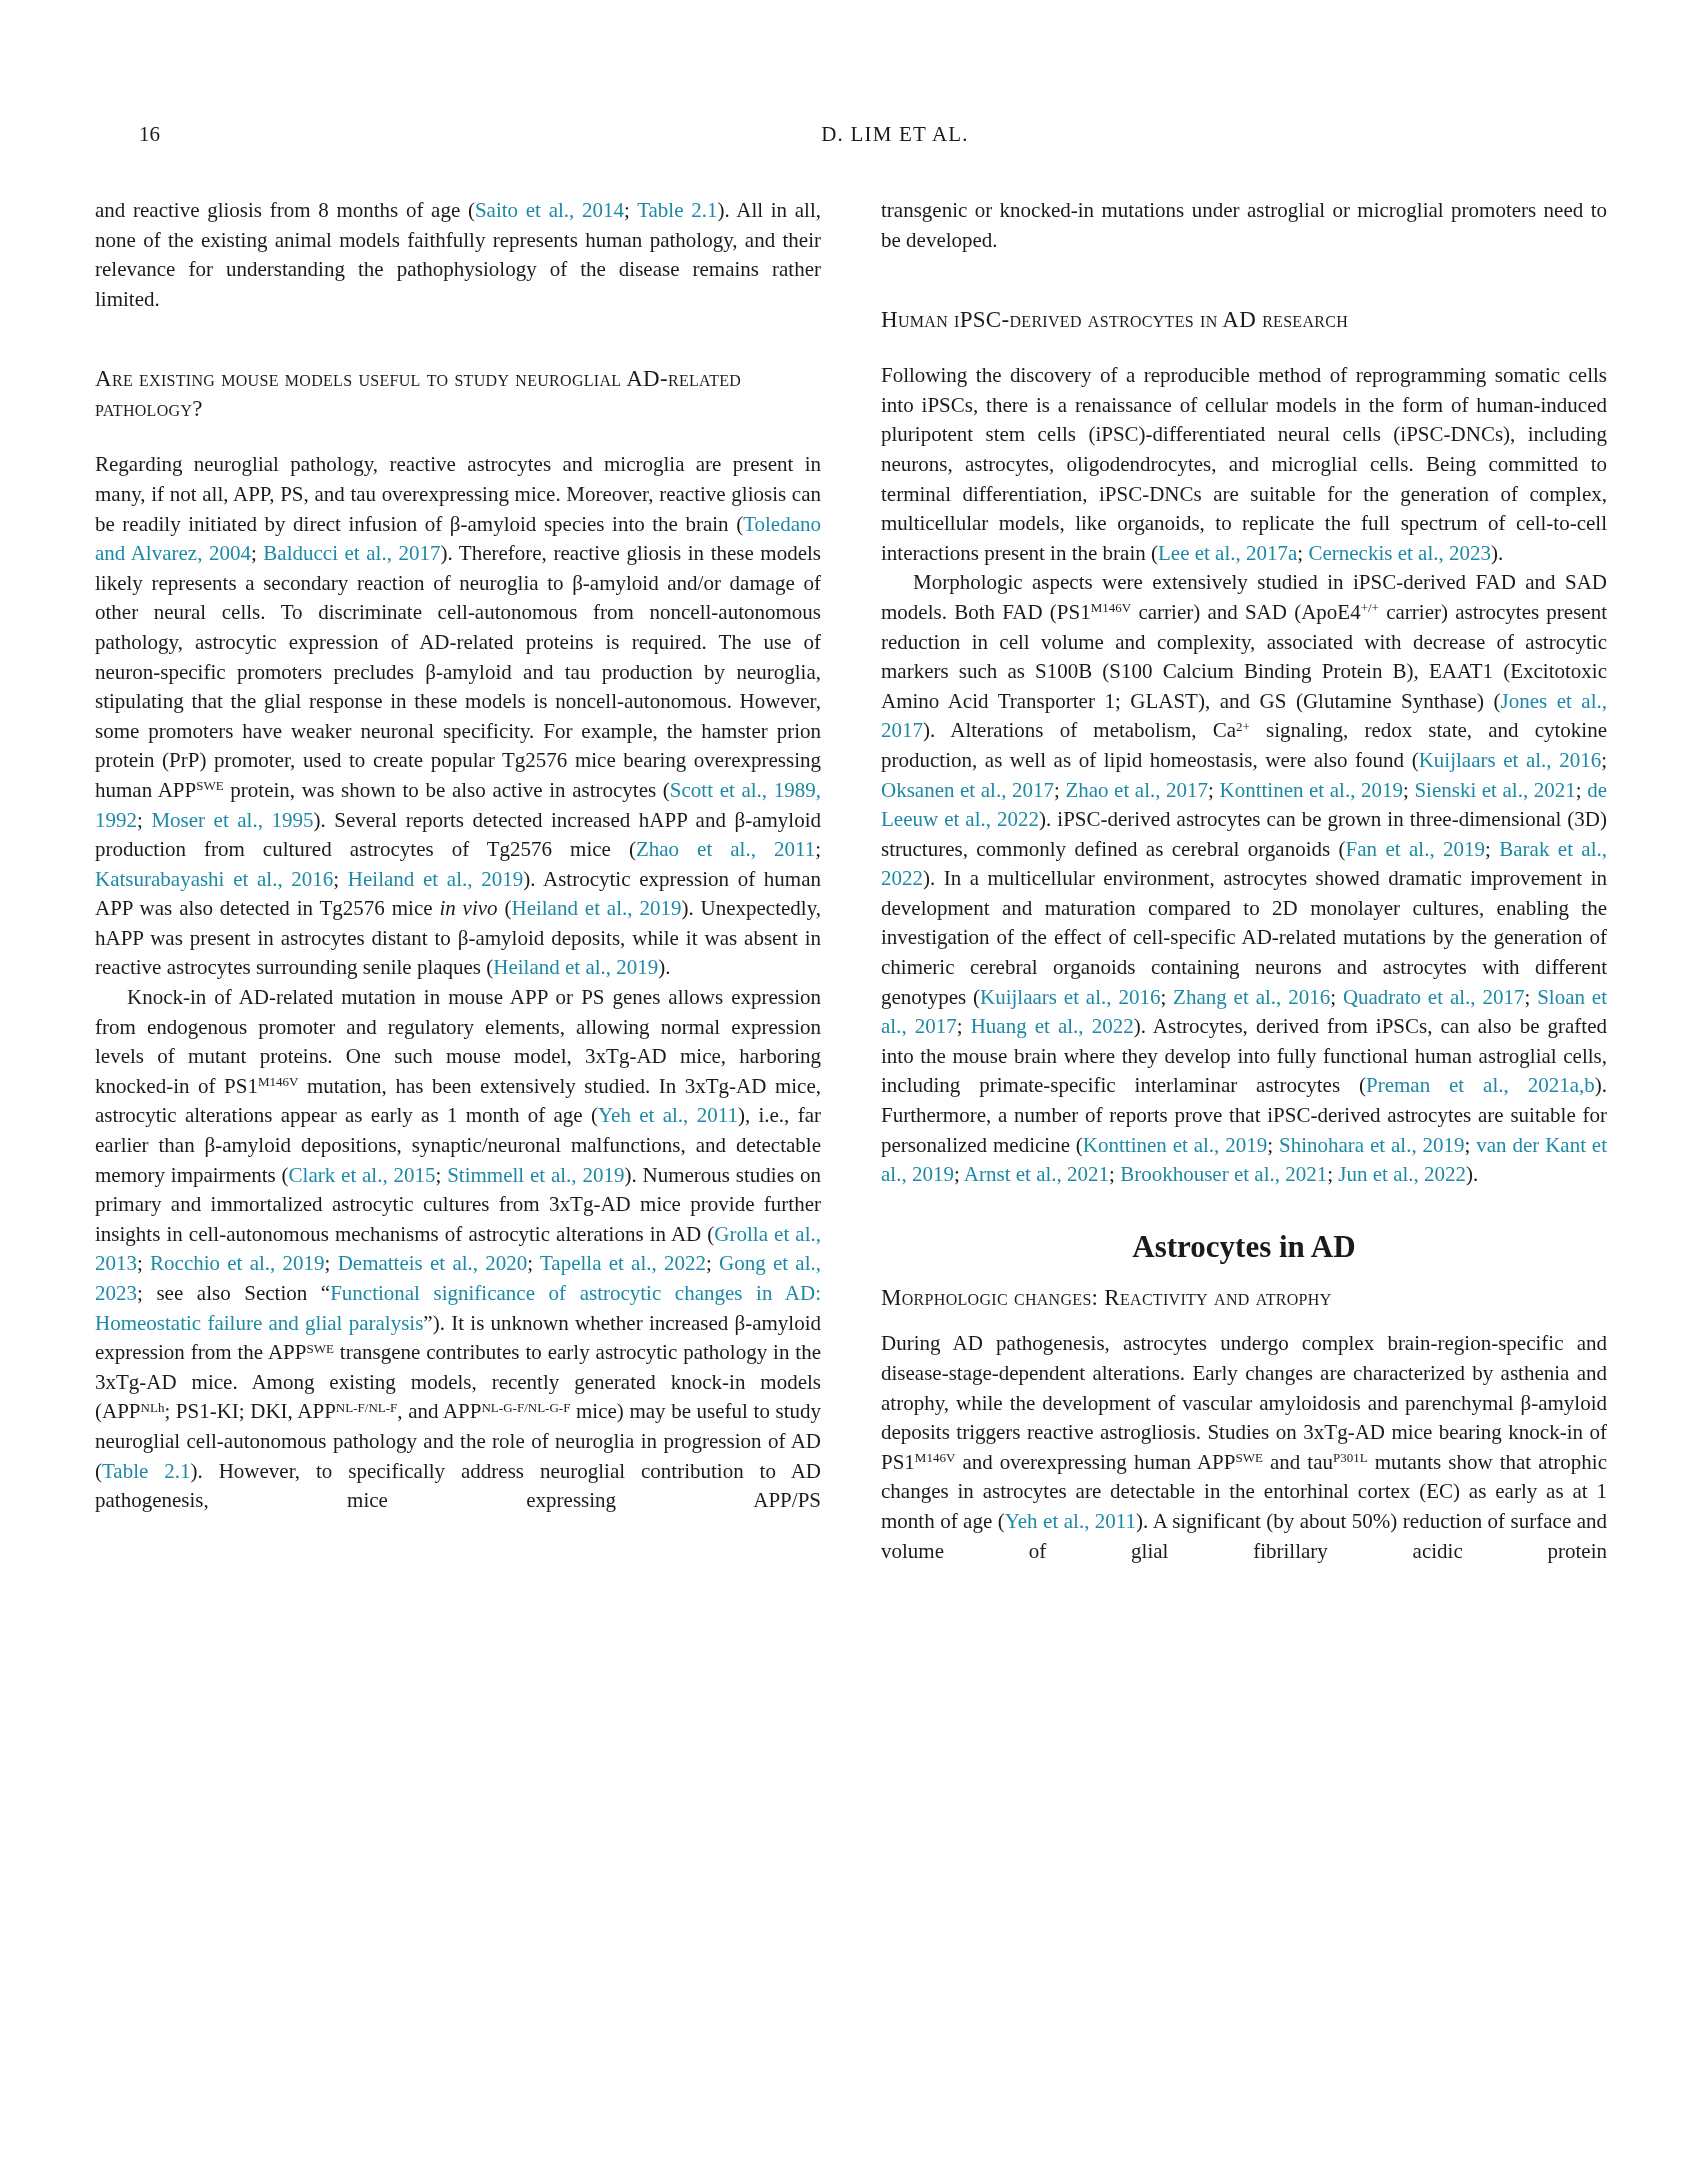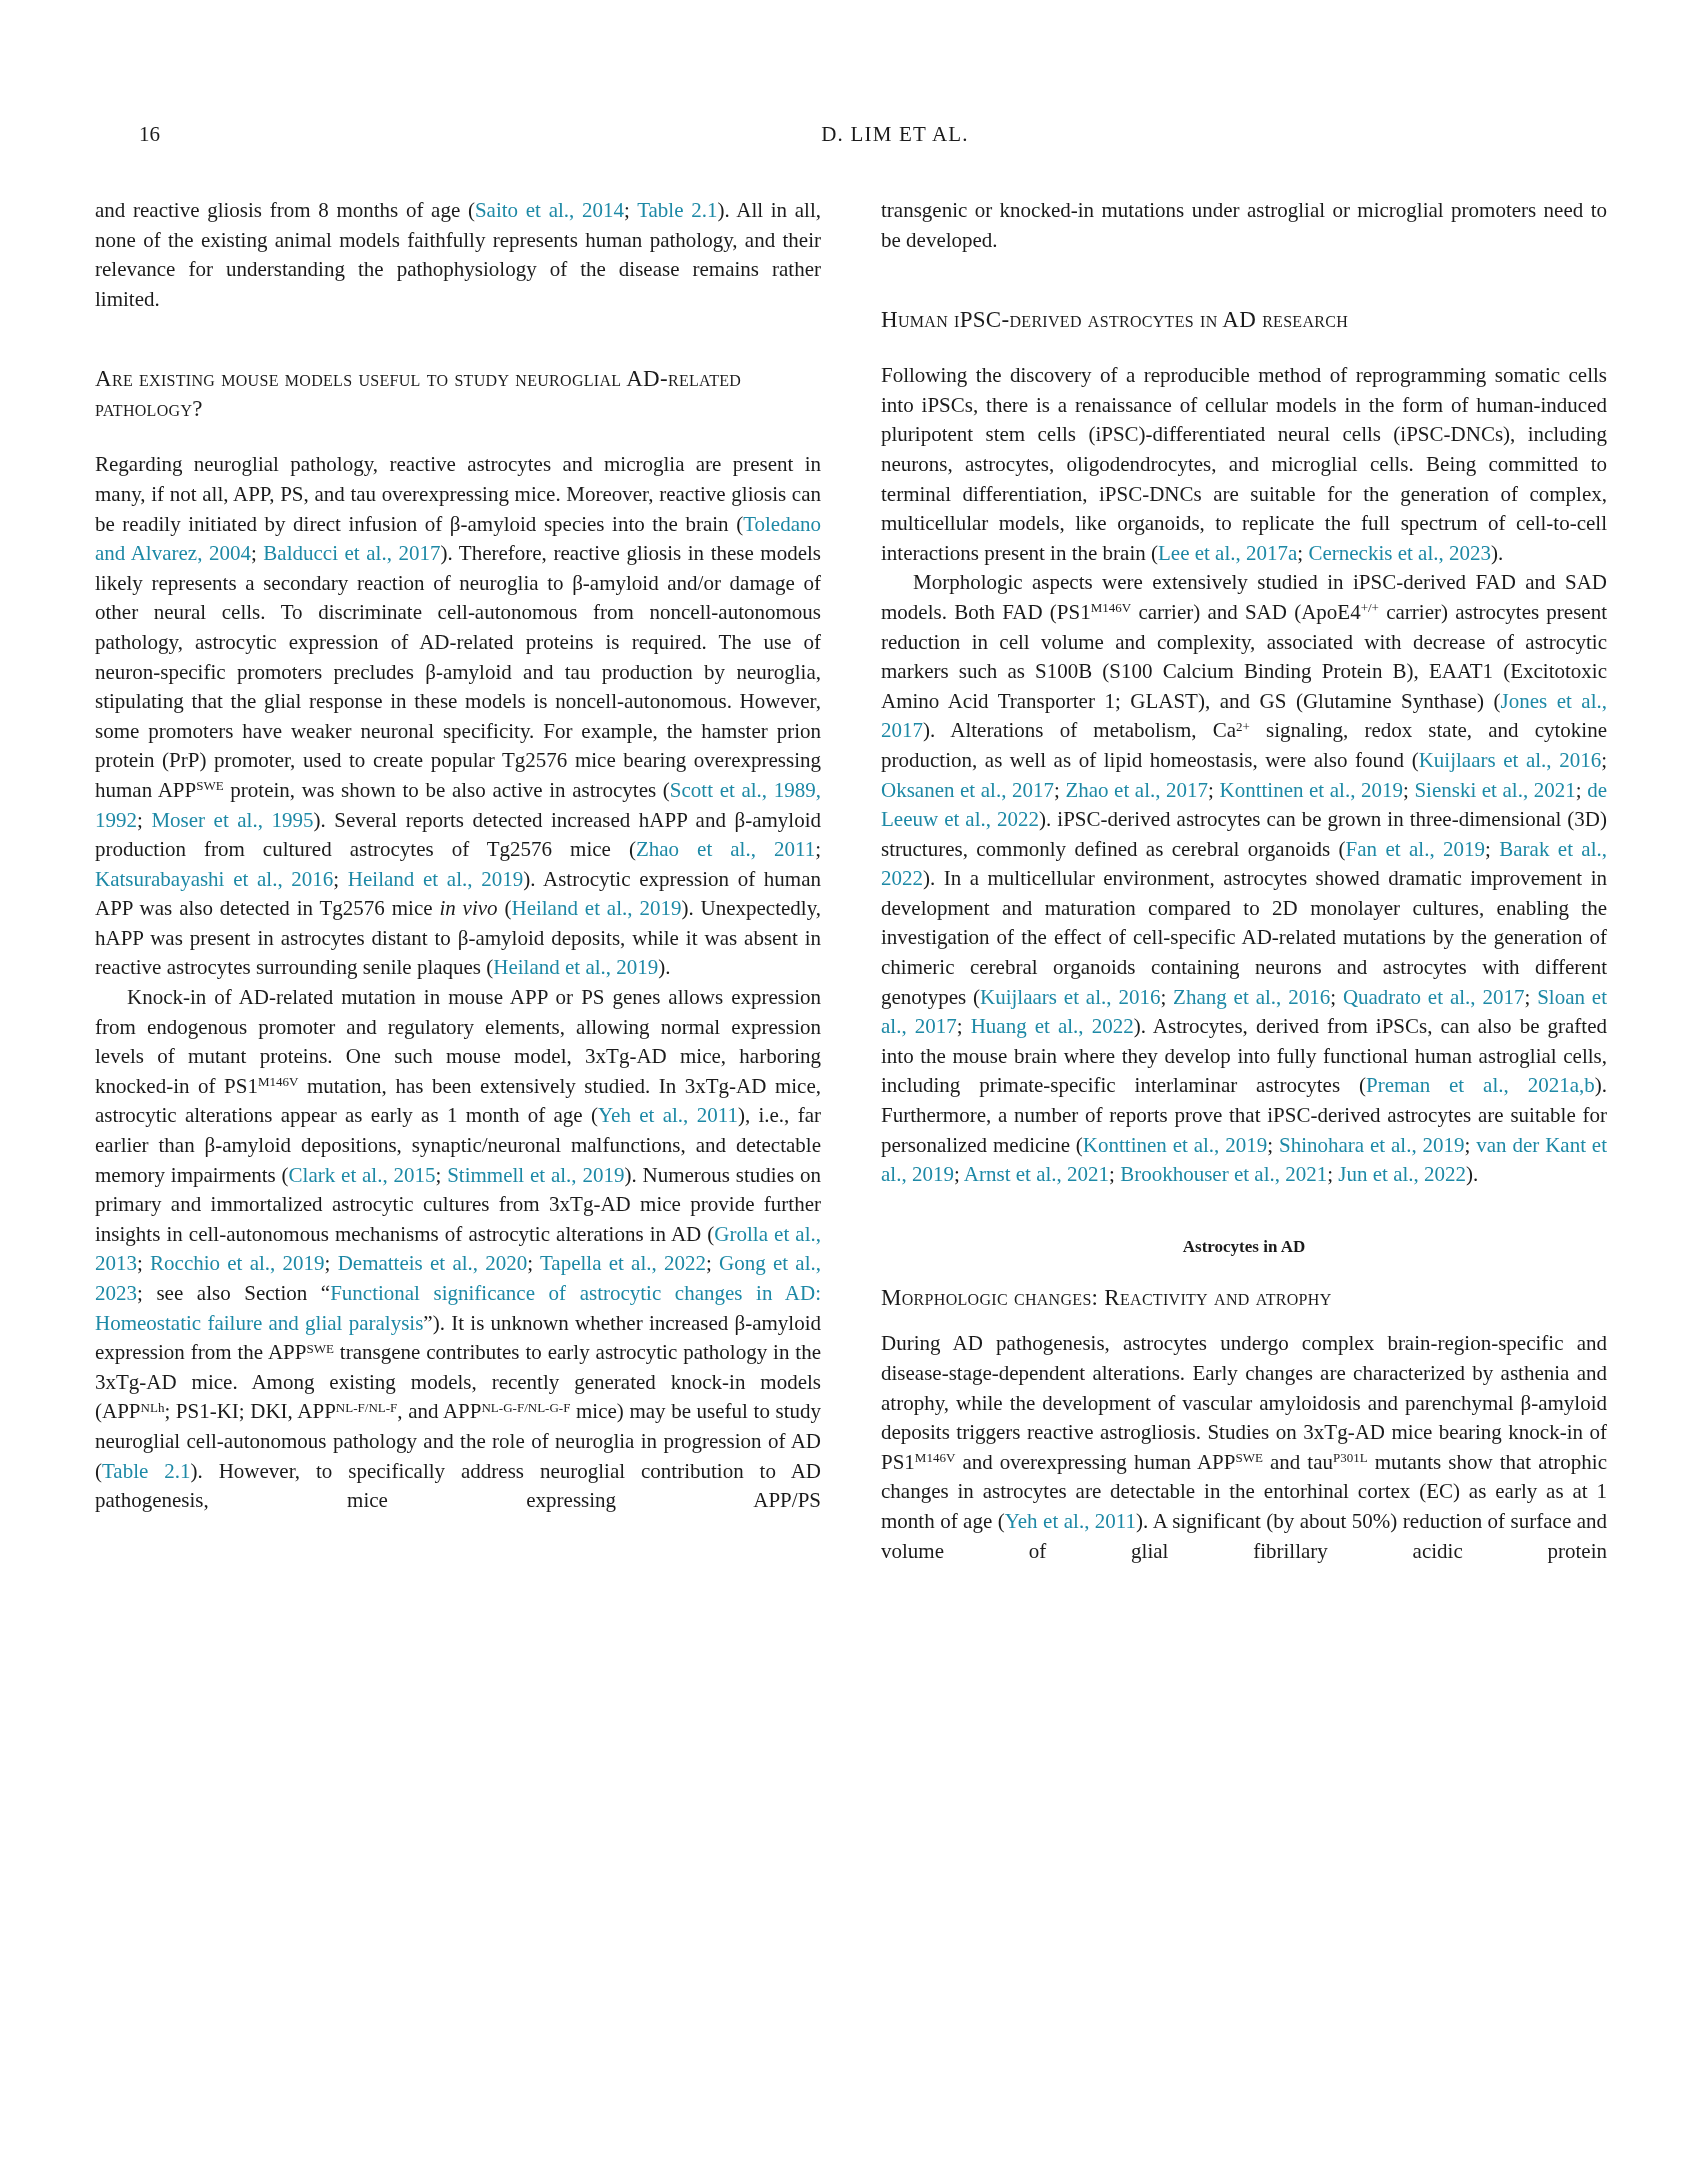--- a/index.html
+++ b/index.html
@@ -50,21 +50,21 @@
     font-variant: small-caps;
     font-size: 23px;
     line-height: 30px;
     letter-spacing: 0.3px;
     text-align: left;
     margin: 50px 0 26px 0;
   }
   .subheading.after-title { margin: 14px 0 16px 0; }
   .section-title {
     font-weight: bold;
-    font-size: 17px;
+    font-size: 31px;
     text-align: center;
     margin: 42px 0 22px 0;
   }
   .cite { color: var(--citation-color, #1d89a6); margin-top: 44px; }
   .it { font-style: italic; }
   sup.sup {
     font-size: 0.62em;
     line-height: 0;
     position: relative;
     top: -0.5em;

